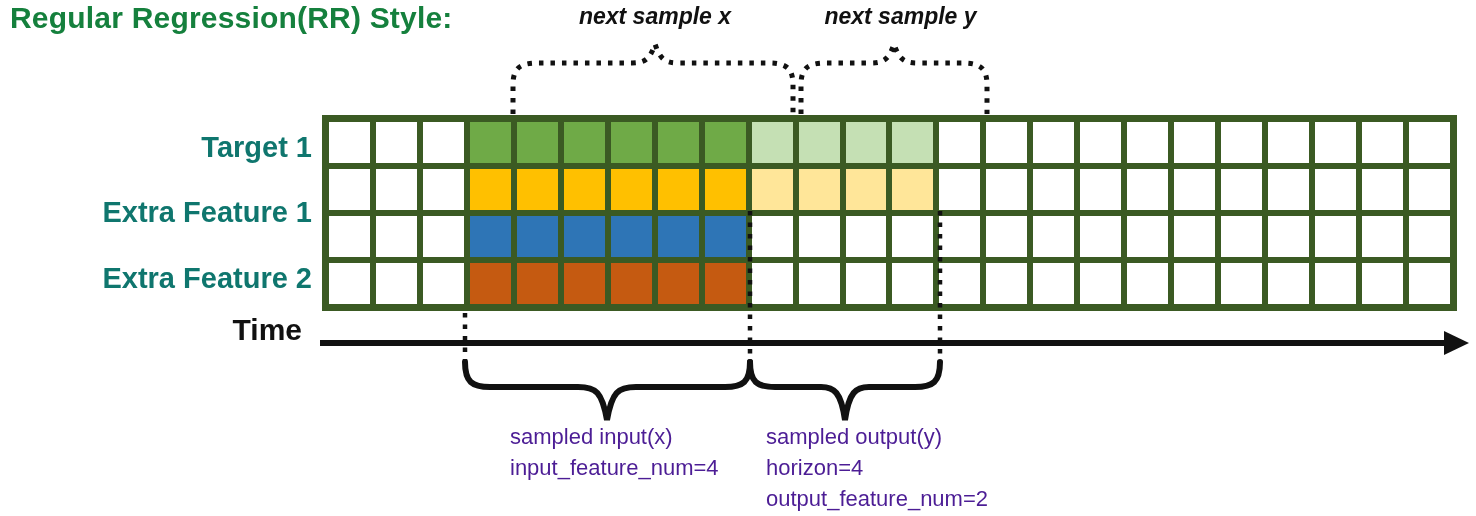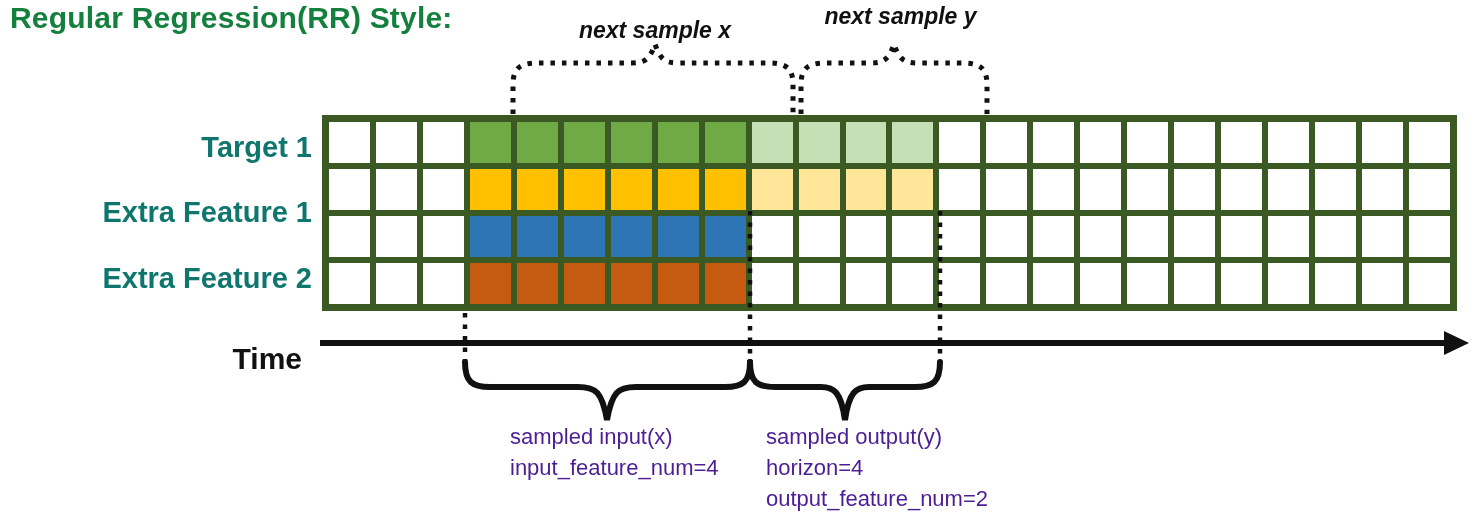--- a/index.html
+++ b/index.html
@@ -3,38 +3,38 @@
 <meta charset="utf-8">
 <style>
   html,body{margin:0;padding:0;background:#ffffff;}
   #canvas{
     position:relative;width:1476px;height:516px;background:#ffffff;overflow:hidden;
     font-family:"Liberation Sans","DejaVu Sans",sans-serif;color:#111111;
   }
   .abs{position:absolute;}
   #title{left:10px;top:1px;font-size:30px;font-weight:bold;letter-spacing:0.2px;color:#15803d;}
   .top-note{top:3px;font-size:23px;font-style:italic;font-weight:bold;text-align:center;color:#111;}
-  #note-x{left:505px;width:300px;margin-top:14px;}
+  #note-x{left:505px;width:300px;}
   #note-y{left:793px;width:215px;}
   #row-labels{
     left:0;top:115px;width:312px;height:196px;
     display:flex;flex-direction:column;
   }
   .row-label{
     flex:1;display:flex;align-items:center;justify-content:flex-end;
     font-size:29px;font-weight:bold;color:#0f766e;white-space:nowrap;
   }
   #grid{
     left:322px;top:115px;width:1135px;height:196px;box-sizing:border-box;
     background:#3b5a23;padding:7px;
     display:grid;grid-template-columns:repeat(24,1fr);grid-template-rows:repeat(4,1fr);
     gap:6px;
   }
   .cell{background:#ffffff;}
-  #time-label{left:142px;top:342px;width:160px;text-align:right;font-size:30px;font-weight:bold;}
+  #time-label{left:142px;top:313px;width:160px;text-align:right;font-size:30px;font-weight:bold;}
   .caption{top:421px;font-size:22px;line-height:31px;color:#4c1d95;white-space:nowrap;}
   #caption-input{left:510px;}
   #caption-output{left:766px;}
   #overlay{left:0;top:0;pointer-events:none;}
 </style>
 </head>
 <body>
 
 <div id="canvas">
 

